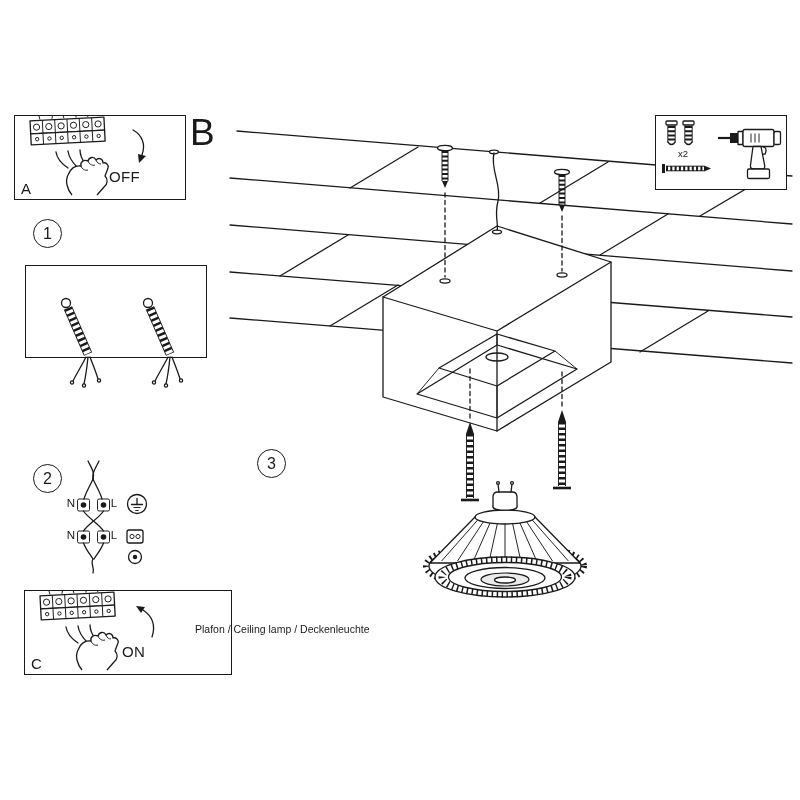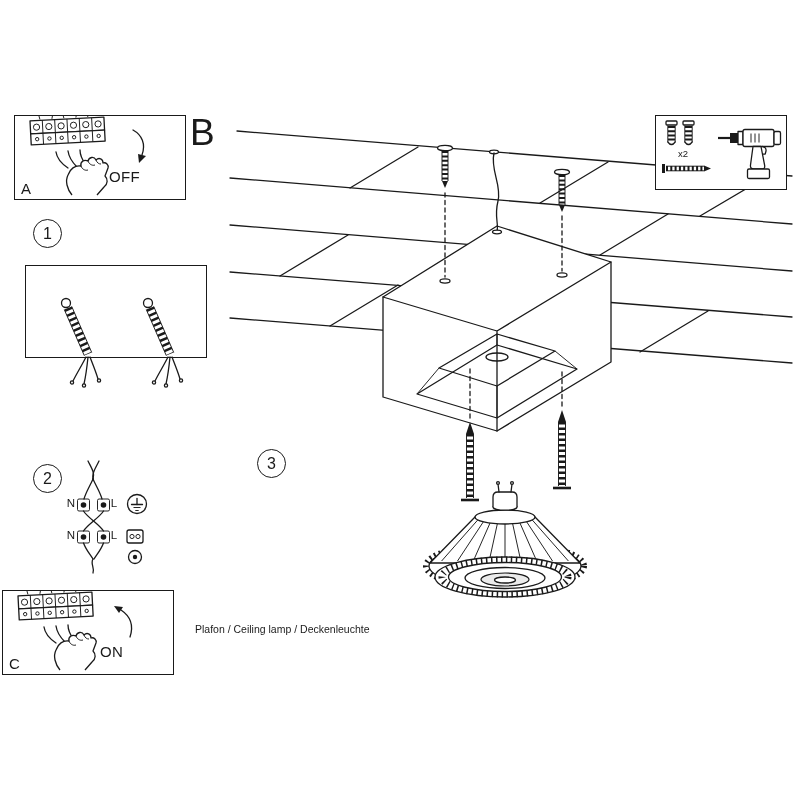--- a/index.html
+++ b/index.html
@@ -270,21 +270,21 @@
   <div class="badge" style="left:33px;top:464px">2</div>
   <div class="badge" style="left:257px;top:449px">3</div>
 
   <div class="panel transparent" style="left:25px;top:265px;width:182px;height:93px"></div>
 
   <div class="nl-label" style="left:64px;top:497px">N</div>
   <div class="nl-label" style="left:107px;top:497px">L</div>
   <div class="nl-label" style="left:64px;top:529px">N</div>
   <div class="nl-label" style="left:107px;top:529px">L</div>
 
-  <div class="panel" style="left:2px;top:590px;width:172px;height:85px">
+  <div class="panel" style="left:24px;top:590px;width:208px;height:85px">
     <svg width="169" height="82" viewBox="0 0 169 82" xmlns:xlink="http://www.w3.org/1999/xlink">
       <use href="#block-hand" xlink:href="#block-hand" transform="translate(15,5)"></use>
       <g>
         <path class="ink" stroke-width="1.6" d="M127,46 C131,34 127,25 118,19"></path>
         <polygon class="solid" points="111,15 120,16 116,22"></polygon>
       </g>
     </svg>
     <div class="state-label" style="left:97px;top:52px">ON</div>
     <div class="corner-label">C</div>
   </div>

